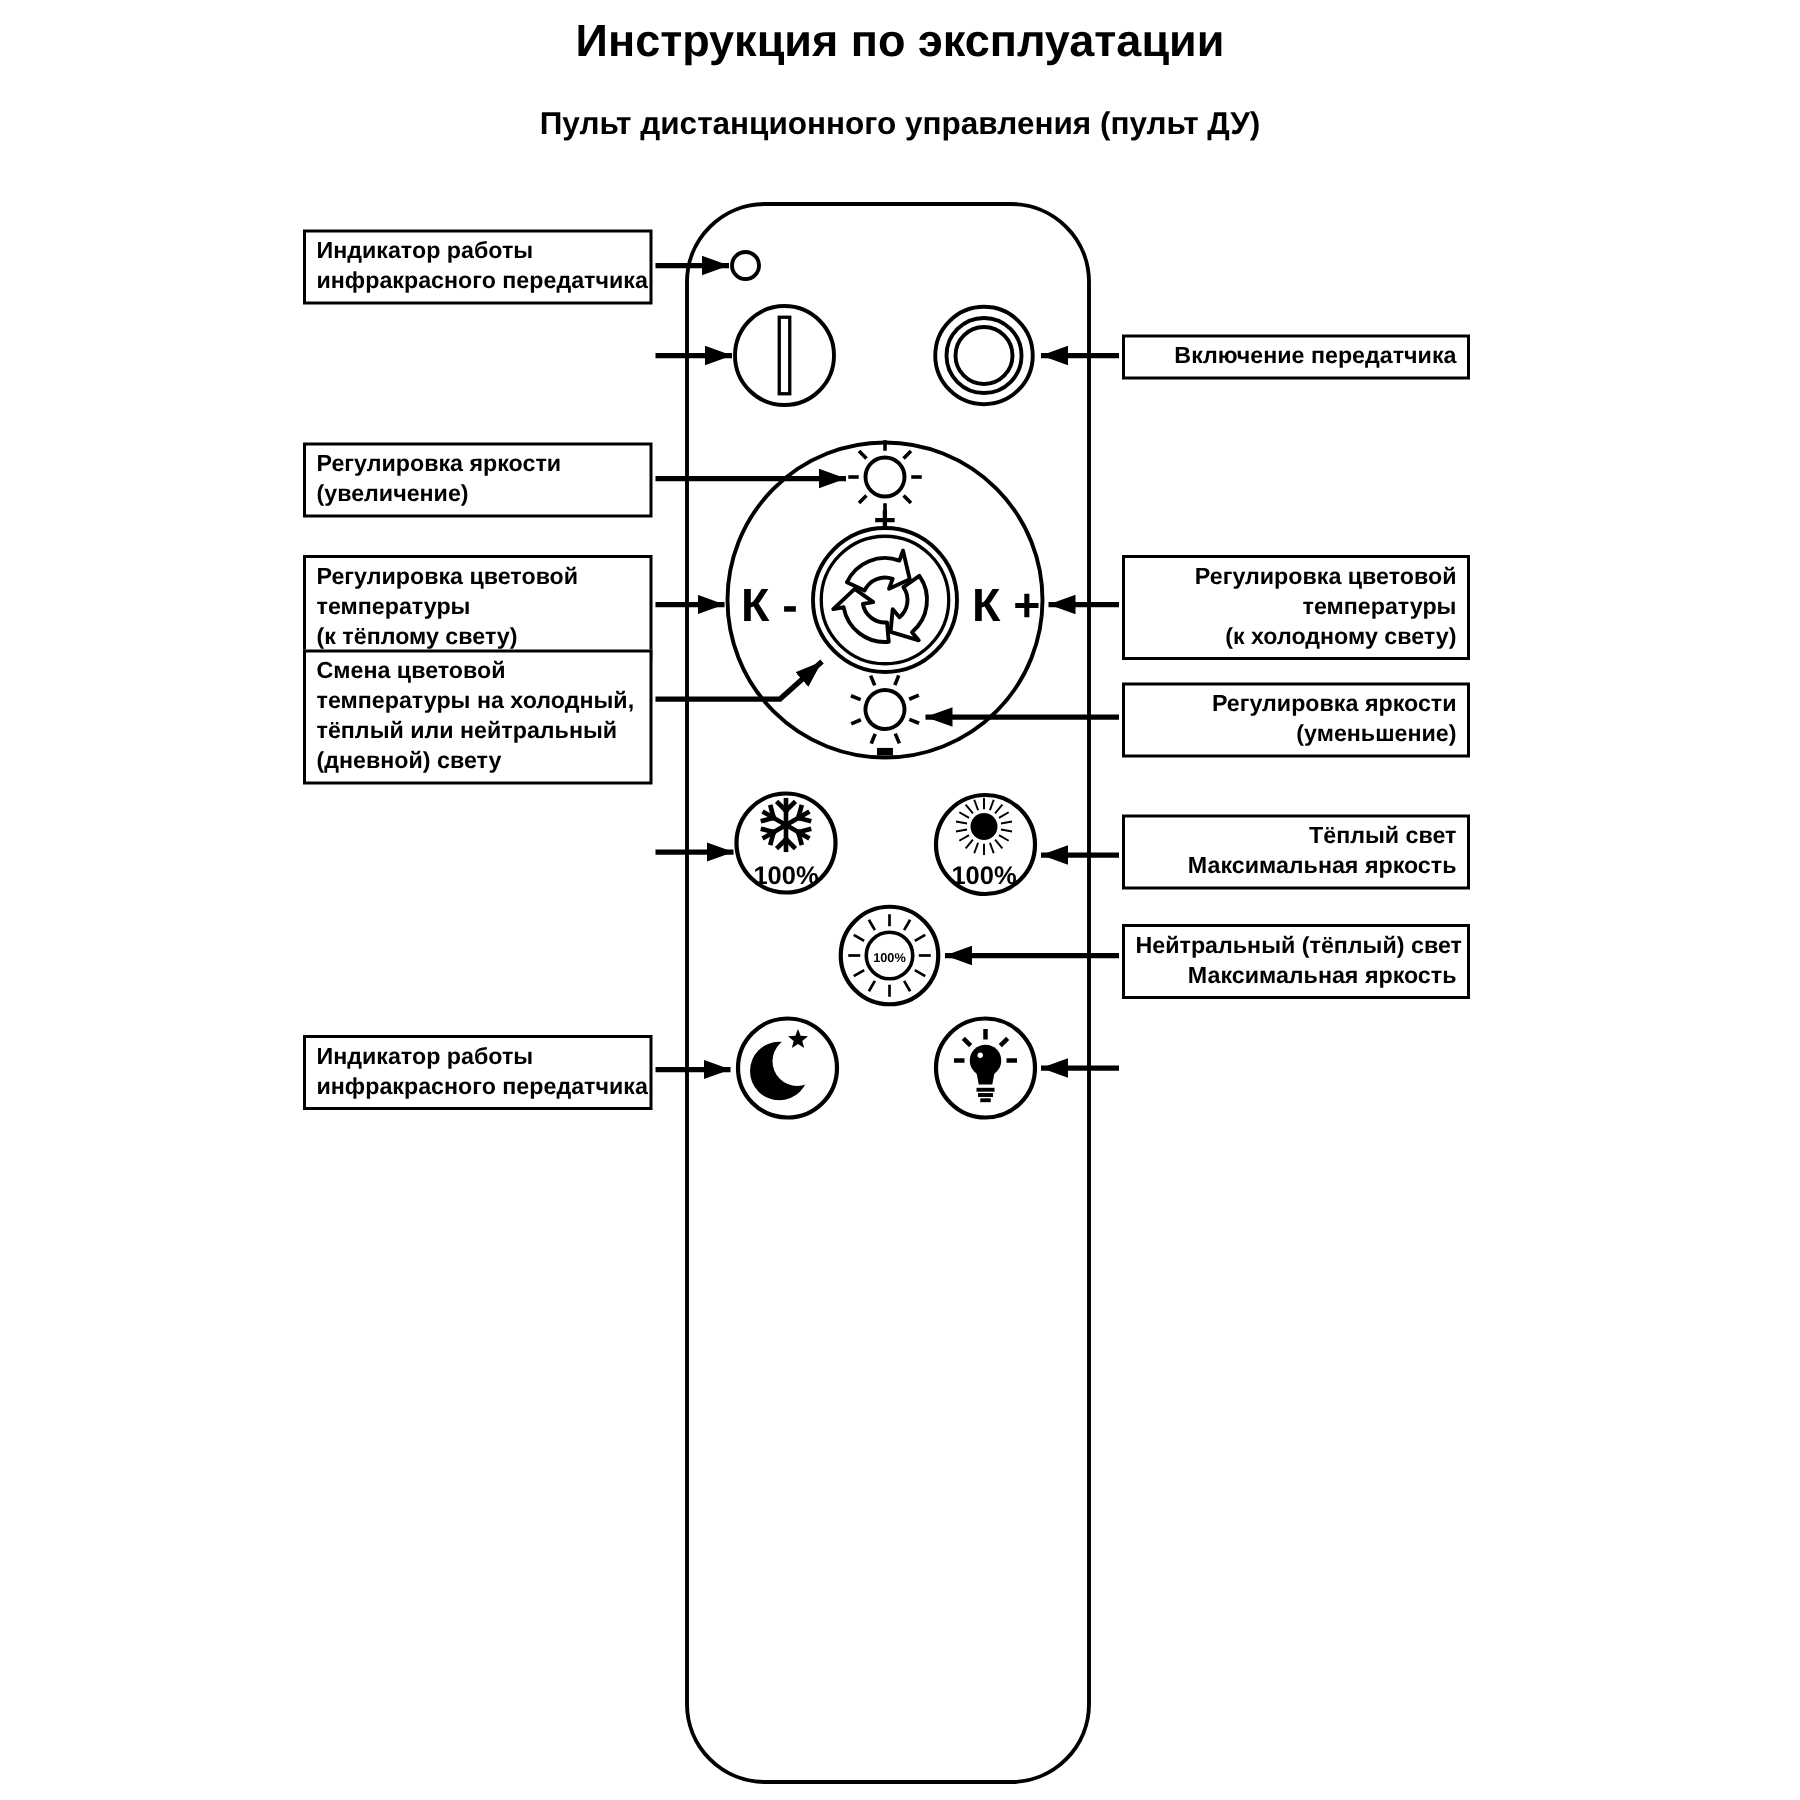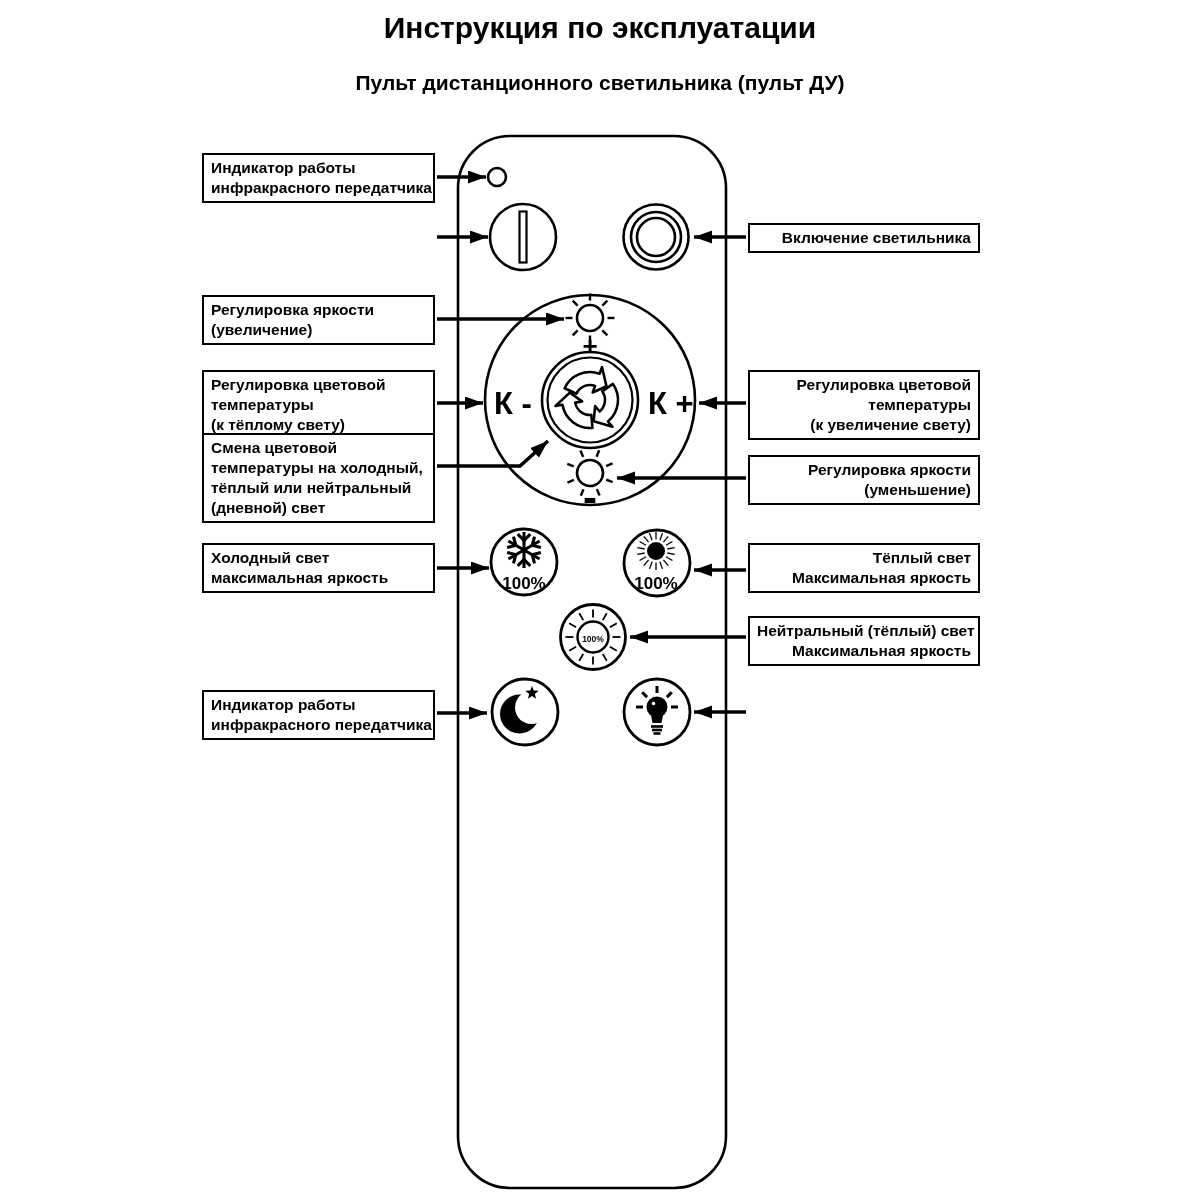--- a/index.html
+++ b/index.html
@@ -16,21 +16,21 @@
   .callout.left{left:202px;width:233px;text-align:left;justify-content:center;}
   .callout.right{left:748px;width:232px;text-align:right;}
   svg text{font-family:"Liberation Sans",sans-serif;font-weight:bold;fill:#000;}
 </style>
 </head>
 <body>
 
 <div class="stage">
 
   <div class="title">Инструкция по эксплуатации</div>
-  <div class="subtitle">Пульт дистанционного светильника (пульт ДУ)</div>
+  <div class="subtitle">Пульт дистанционного управления (пульт ДУ)</div>
 
   <svg class="diagram" viewBox="0 0 1200 1200">
     <defs>
       <marker id="ah" markerUnits="userSpaceOnUse" markerWidth="19" markerHeight="14" refX="18" refY="6.5" orient="auto">
         <path d="M0,0 L18,6.5 L0,13 Z" fill="#000"></path>
       </marker>
       <g id="rot-arrow">
         <path d="M -25.4 -11.8 A 28 28 0 0 1 9.6 -26.3 L 12 -32.9 L 16.5 -13.8 L 2.7 -7.5 L 5.1 -14.1 A 15 15 0 0 0 -13.6 -6.3 Z" fill="#fff" stroke="#000" stroke-width="2.6" stroke-linejoin="round"></path>
       </g>
       <g id="dial-sun" fill="#fff" stroke="#000">
@@ -207,38 +207,34 @@
   </div>
   <div class="callout left" style="top:370px">
     <div>Регулировка цветовой</div>
     <div>температуры</div>
     <div>(к тёплому свету)</div>
   </div>
   <div class="callout left" style="top:433px">
     <div>Смена цветовой</div>
     <div>температуры на холодный,</div>
     <div>тёплый или нейтральный</div>
-    <div>(дневной) свет</div>
-  </div>
-  <div class="callout left" style="top:543px">
-    <div>Холодный свет</div>
-    <div>максимальная яркость</div>
+    <div>(дневной) свету</div>
   </div>
   <div class="callout left" style="top:690px">
     <div>Индикатор работы</div>
     <div>инфракрасного передатчика</div>
   </div>
 
   <div class="callout right" style="top:223px">
-    <div>Включение светильника</div>
+    <div>Включение передатчика</div>
   </div>
   <div class="callout right" style="top:370px">
     <div>Регулировка цветовой</div>
     <div>температуры</div>
-    <div>(к увеличение свету)</div>
+    <div>(к холодному свету)</div>
   </div>
   <div class="callout right" style="top:455px">
     <div>Регулировка яркости</div>
     <div>(уменьшение)</div>
   </div>
   <div class="callout right" style="top:543px">
     <div>Тёплый свет</div>
     <div>Максимальная яркость</div>
   </div>
   <div class="callout right" style="top:616px">

